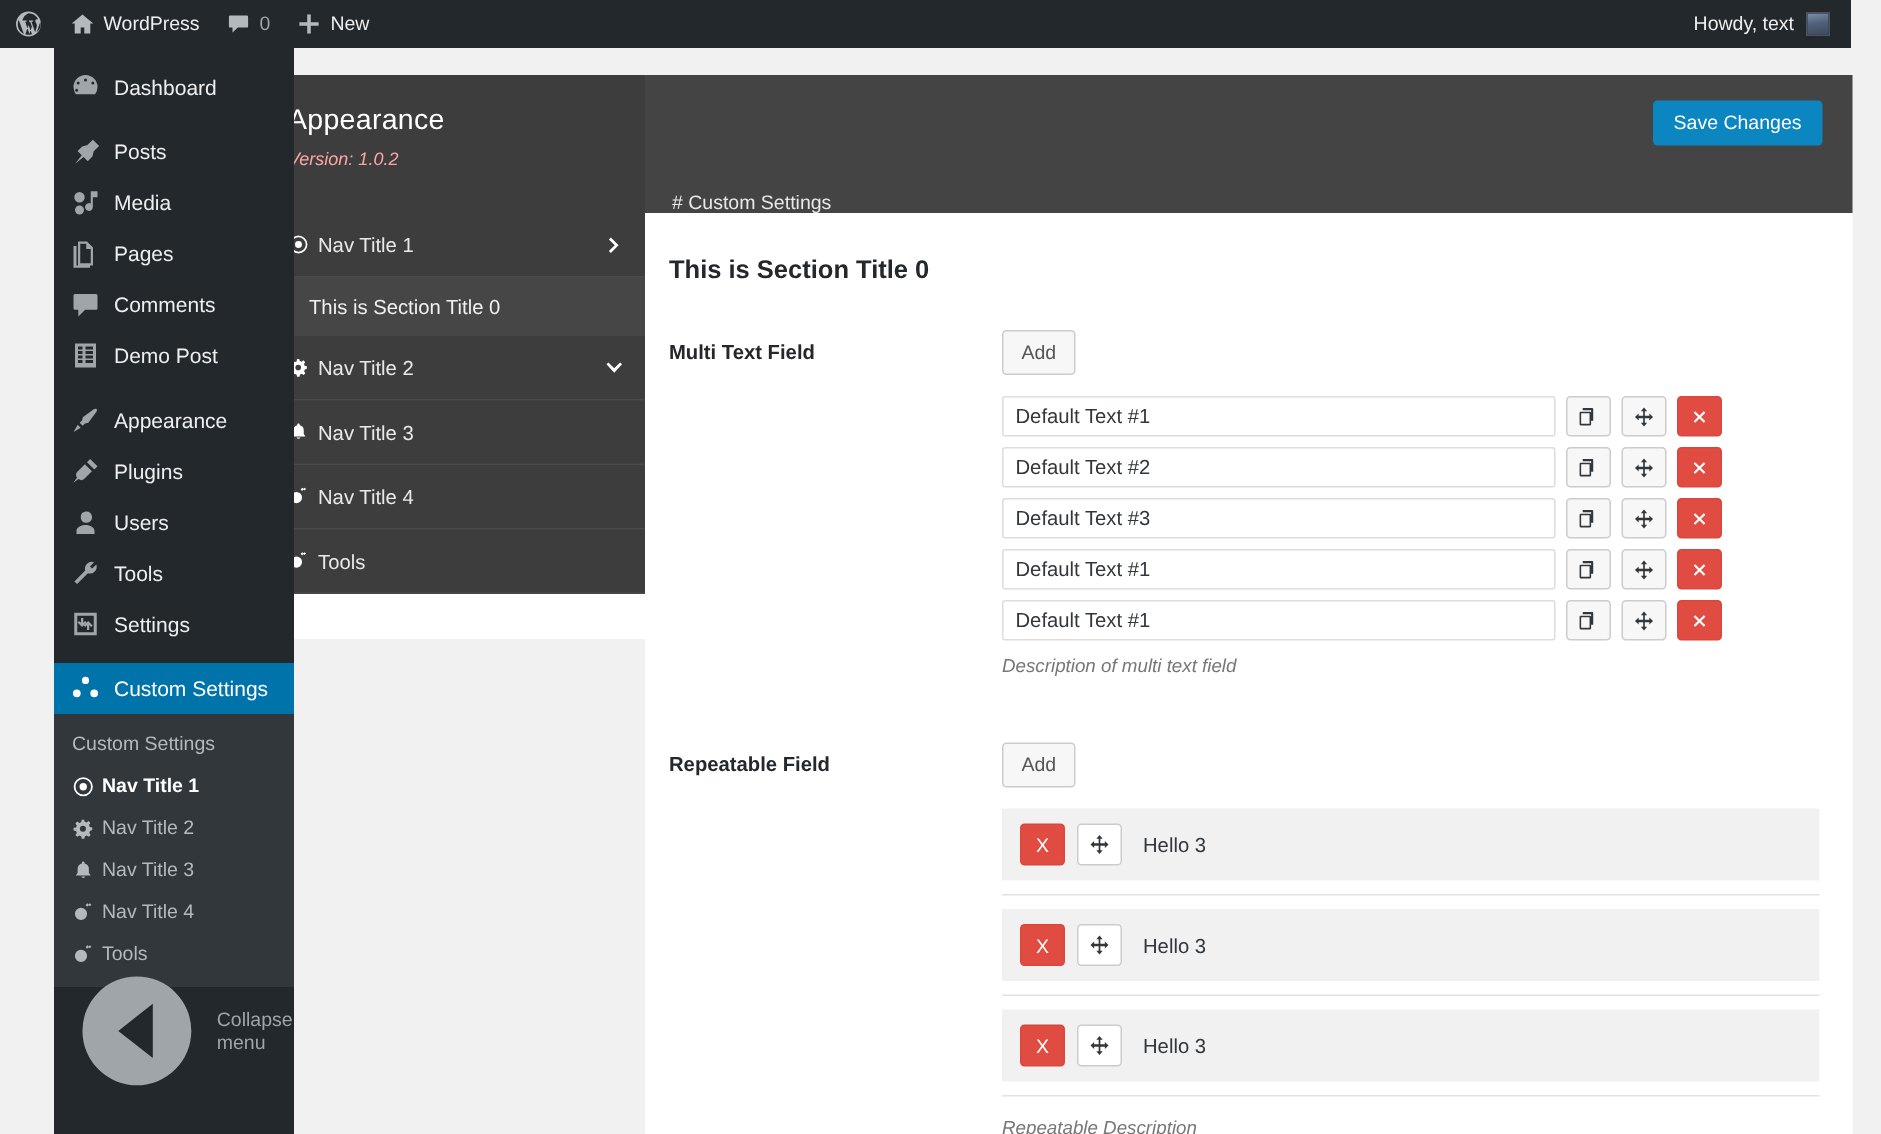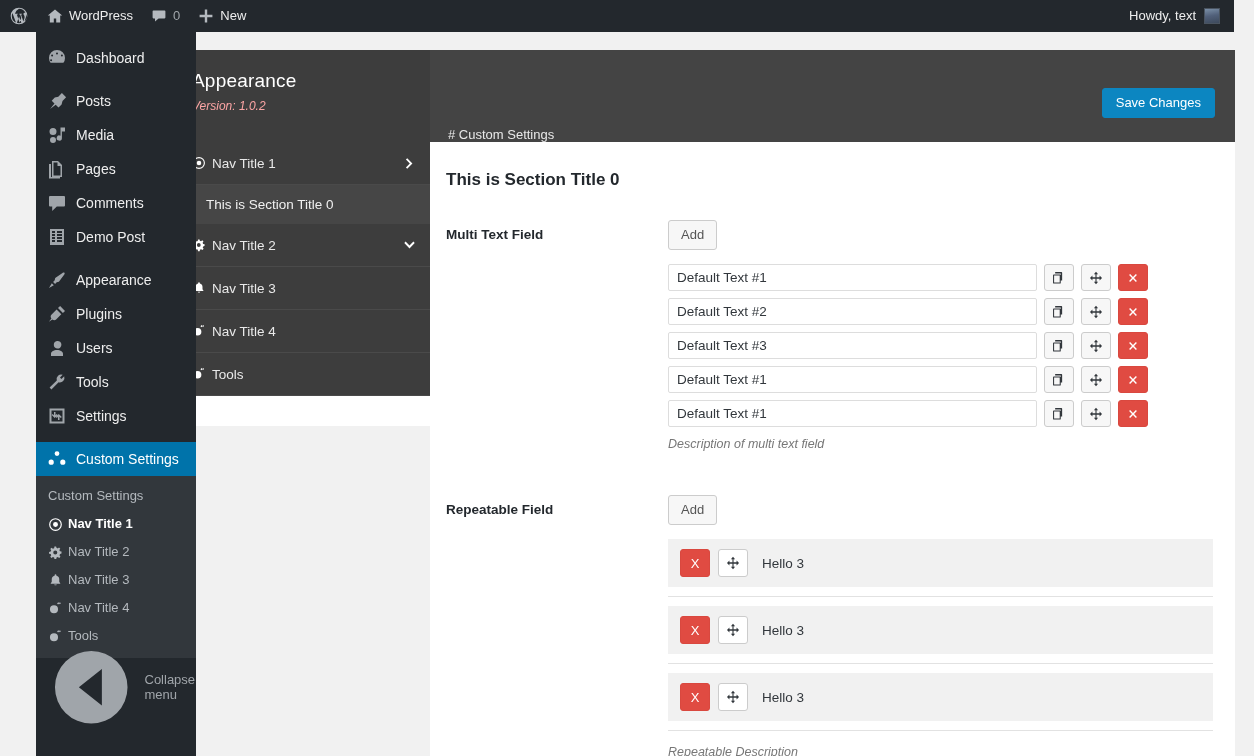--- a/index.html
+++ b/index.html
@@ -94,21 +94,21 @@
   }
   #brand-title { color: #fff; font-size: 19px; font-weight: normal; letter-spacing: .2px; }
   #brand-version { color: #fca5a5; font-size: 12px; font-style: italic; margin-top: 7px; }
   #header-right {
     flex: 1 1 auto; position: relative; display: flex; align-items: flex-end;
   }
   #header-crumb {
     color: #e8e8e8; font-size: 13px; padding: 33px 0 0 18px;
   }
   #save-changes {
-    position: absolute; right: 20px; top: 38px;
+    position: absolute; right: 20px; top: 17px;
     background: #0c86c1; color: #fff; border: 1px solid #0c86c1;
     border-radius: 3px; font-size: 13px; padding: 7px 13px 8px;
     font-family: "Liberation Sans", sans-serif; cursor: pointer;
     line-height: 1;
   }
   #panel-body { display: flex; align-items: flex-start; }
 
   
   #plugin-nav-col { width: 252px; flex: 0 0 252px; background: #fff; }
   #plugin-nav { background: #3d3d3d; }

